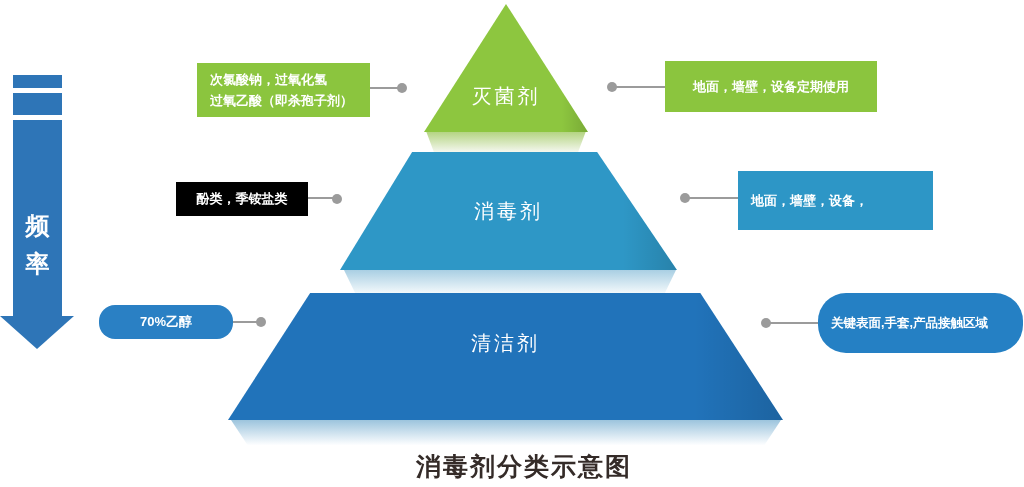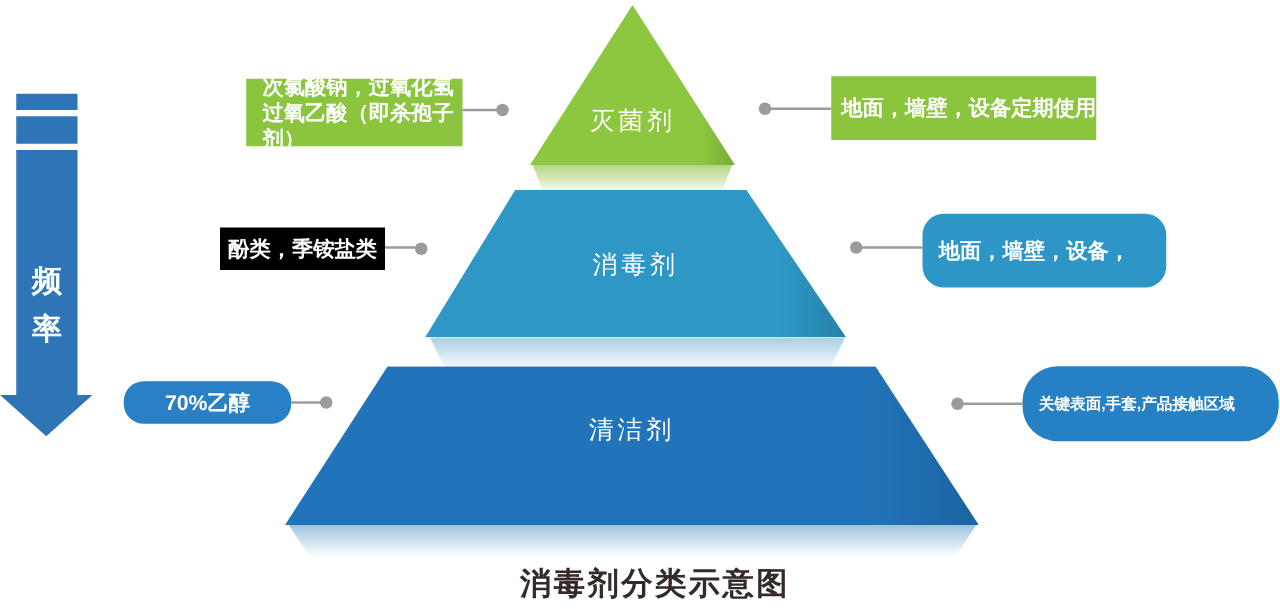--- a/index.html
+++ b/index.html
@@ -34,21 +34,21 @@
   .bevel-1{left:424px;top:130px;width:164px;height:22px;
         clip-path:polygon(1% 0,99% 0,94% 100%,6% 100%);
         background:linear-gradient(to bottom,#aed178,#f4f7ee);}
   .bevel-2{left:344px;top:270px;width:332px;height:24px;
         clip-path:polygon(0 0,100% 0,96.5% 100%,3.5% 100%);
         background:linear-gradient(to bottom,#a9cfe3,#f5fafc);}
   .bevel-3{left:231px;top:420px;width:550px;height:25px;
         clip-path:polygon(0 0,100% 0,97% 100%,3% 100%);
         background:linear-gradient(to bottom,#9cc4dd,#fdfeff);}
   
-  .box{position:absolute;color:#ffffff;font-size:17px;font-weight:600;
+  .box{position:absolute;color:#ffffff;font-size:13px;font-weight:600;
        display:flex;flex-direction:column;justify-content:center;box-sizing:border-box;}
   .box.center{align-items:center;text-align:center;}
   .box.leftpad{align-items:flex-start;padding-left:13px;padding-right:6px;}
   .box .ln{display:block;}
   .box-l1{left:197px;top:63px;width:173px;height:54px;line-height:21px;}
   .box-l2{left:176px;top:182px;width:132px;height:34px;}
   .box-l3{left:99px;top:305px;width:134px;height:34px;border-radius:16px;}
   .box-r1{left:665px;top:61px;width:212px;height:51px;}
   .box-r2{left:738px;top:171px;width:195px;height:59px;line-height:22px;padding-left:14px;}
   .box-r3{left:818px;top:293px;width:205px;height:60px;line-height:23px;font-size:12.5px;padding-left:11px;border-radius:28px;}
@@ -97,24 +97,24 @@
     <span class="ln">次氯酸钠，过氧化氢</span>
     <span class="ln">过氧乙酸（即杀孢子剂）</span>
   </div>
   <div class="box center box-l2" style="background-color: #000000; font-family: Liberation Serif, serif;">
     <span class="ln">酚类，季铵盐类</span>
   </div>
   <div class="box center box-l3" style="background-color: rgb(42, 128, 196);">
     <span class="ln">70%乙醇</span>
   </div>
 
-  <div class="box center box-r1" style="background-color: rgb(139, 197, 62); align-items: flex-end;">
+  <div class="box center box-r1" style="background-color: rgb(139, 197, 62);">
     <span class="ln">地面，墙壁，设备定期使用</span>
   </div>
-  <div class="box leftpad box-r2" style="background-color: rgb(45, 150, 198); border-radius: 17px;">
+  <div class="box leftpad box-r2" style="background-color: rgb(45, 150, 198);">
     <span class="ln">地面，墙壁，设备，</span>
   </div>
   <div class="box leftpad box-r3" style="background-color: rgb(37, 128, 196);">
     <span class="ln">关键表面,手套,产品接触区域</span>
   </div>
 
   <div class="conn conn-l1"></div>
   <div class="dot dot-l1"></div>
   <div class="conn conn-l2"></div>
   <div class="dot dot-l2"></div>

